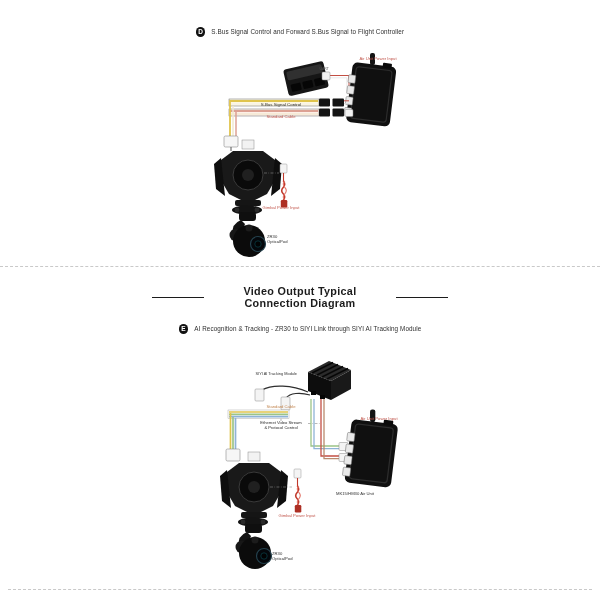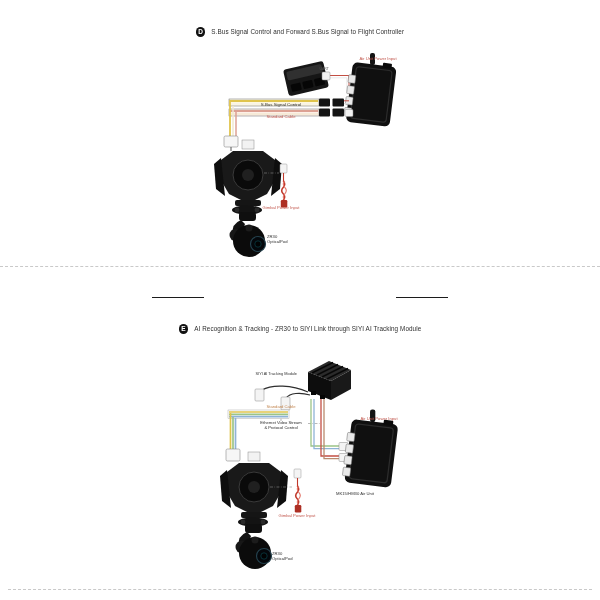--- a/index.html
+++ b/index.html
@@ -192,20 +192,24 @@
   <div class="lbl center" style="left:245px;top:102.4px;width:72px;font-size:4.4px;color:#2a2a2a">S.Bus Signal Control</div>
   <div class="lbl red center" style="left:245px;top:114.2px;width:72px">Standard Cable</div>
   <div class="lbl red center" style="left:257px;top:204.5px;width:48px">Gimbal Power Input</div>
   <div class="lbl" style="left:267px;top:234px">
     <div>ZR30</div>
     <div>OpticalPod</div>
   </div>
 
   <div class="dash" style="top:266px;left:0;right:0"></div>
 
+  <div class="main-title">
+    <div>Video Output Typical</div>
+    <div>Connection Diagram</div>
+  </div>
   <div class="rule" style="left:152px;top:296.5px"></div>
   <div class="rule" style="left:396px;top:296.5px"></div>
 
   <div class="sec-header" style="top:324px">
     <span class="badge">E</span>
     <span class="sec-title">AI Recognition &amp; Tracking - ZR30 to SIYI Link through SIYI AI Tracking Module</span>
   </div>
 
   <div class="lbl right" style="left:249px;top:371px;width:48px;font-size:3.9px">SIYI AI Tracking Module</div>
   <div class="lbl orange center" style="left:262px;top:403.5px;width:38px">Standard Cable</div>

